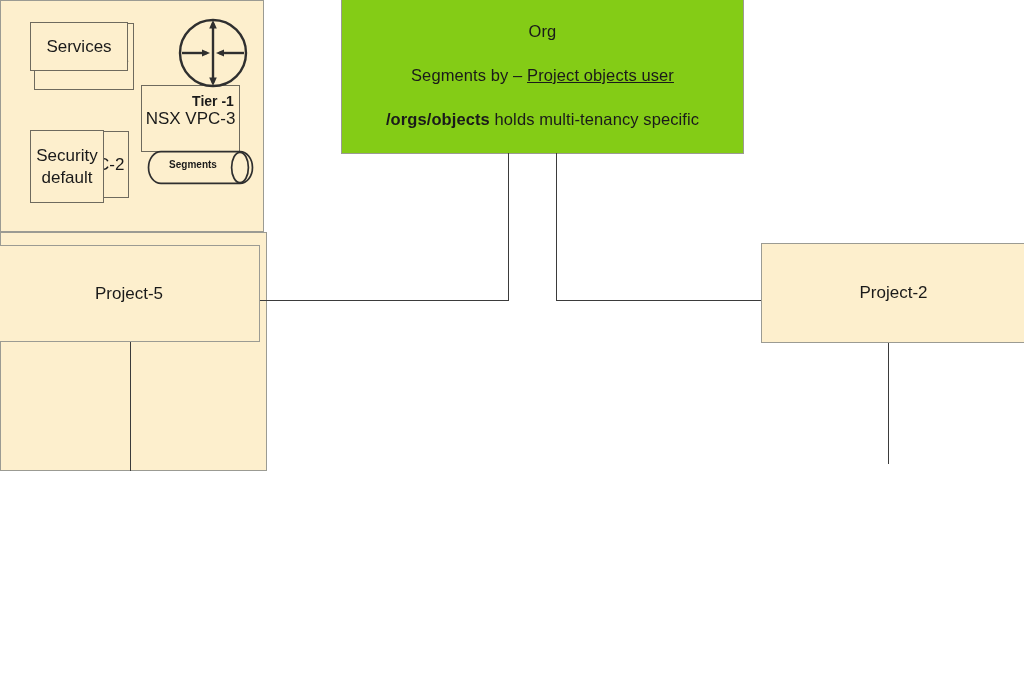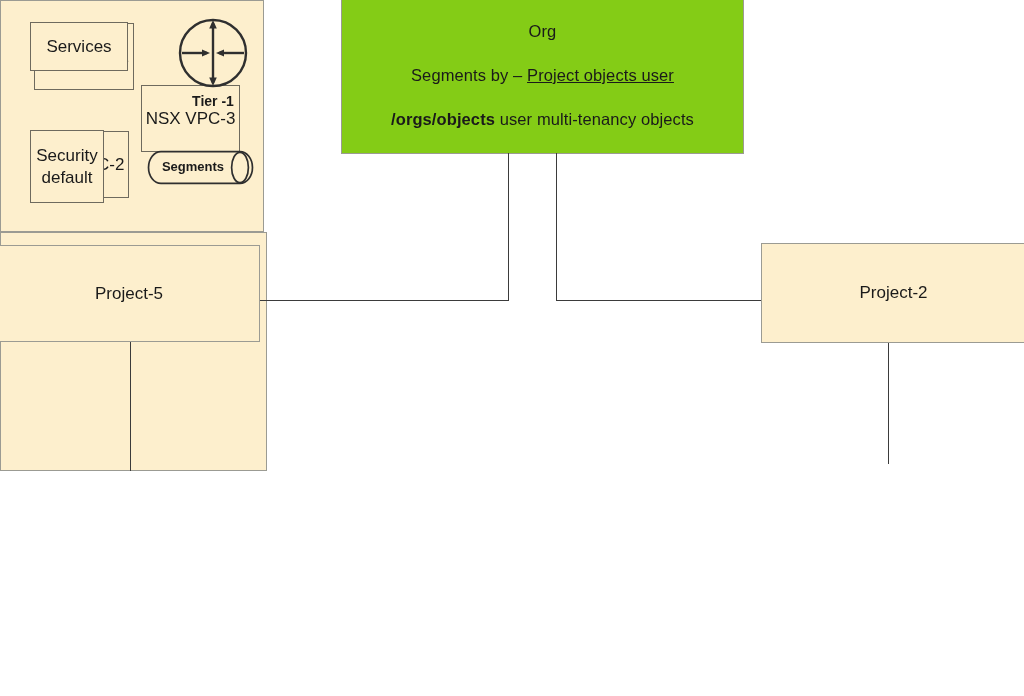--- a/index.html
+++ b/index.html
@@ -83,39 +83,39 @@
     text-align: center;
     white-space: nowrap;
   }
 
   
   .segments-shape {
     position: absolute;
   }
   .segments-label {
     position: absolute;
-    font-size: 13px;
+    font-size: 10px;
     font-weight: bold;
     text-align: center;
     white-space: nowrap;
     pointer-events: none;
   }
 </style>
 </head>
 <body>
 
 <div id="canvas">
 
   <div class="box org-box" style="left:341px; top:-1px; width:403px; height:155px;">
     <div class="org-line org-title">Org</div>
     <div class="org-line org-mid">
       <span>Segments by – </span><span class="u">Project objects user</span>
     </div>
     <div class="org-line org-bottom">
-      <span class="b">/orgs/objects</span><span> user multi-tenancy objects</span>
+      <span class="b">/orgs/objects</span><span> holds multi-tenancy specific</span>
     </div>
   </div>
 
   <div class="vline" style="left:508px; top:153px; height:148px;"></div>
   <div class="hline" style="left:260px; top:300px; width:249px;"></div>
 
   <div class="vline" style="left:556px; top:153px; height:148px;"></div>
   <div class="hline" style="left:556px; top:300px; width:206px;"></div>
 
   <div class="box proj-box" style="left:-2px; top:245px; width:262px; height:97px;">

